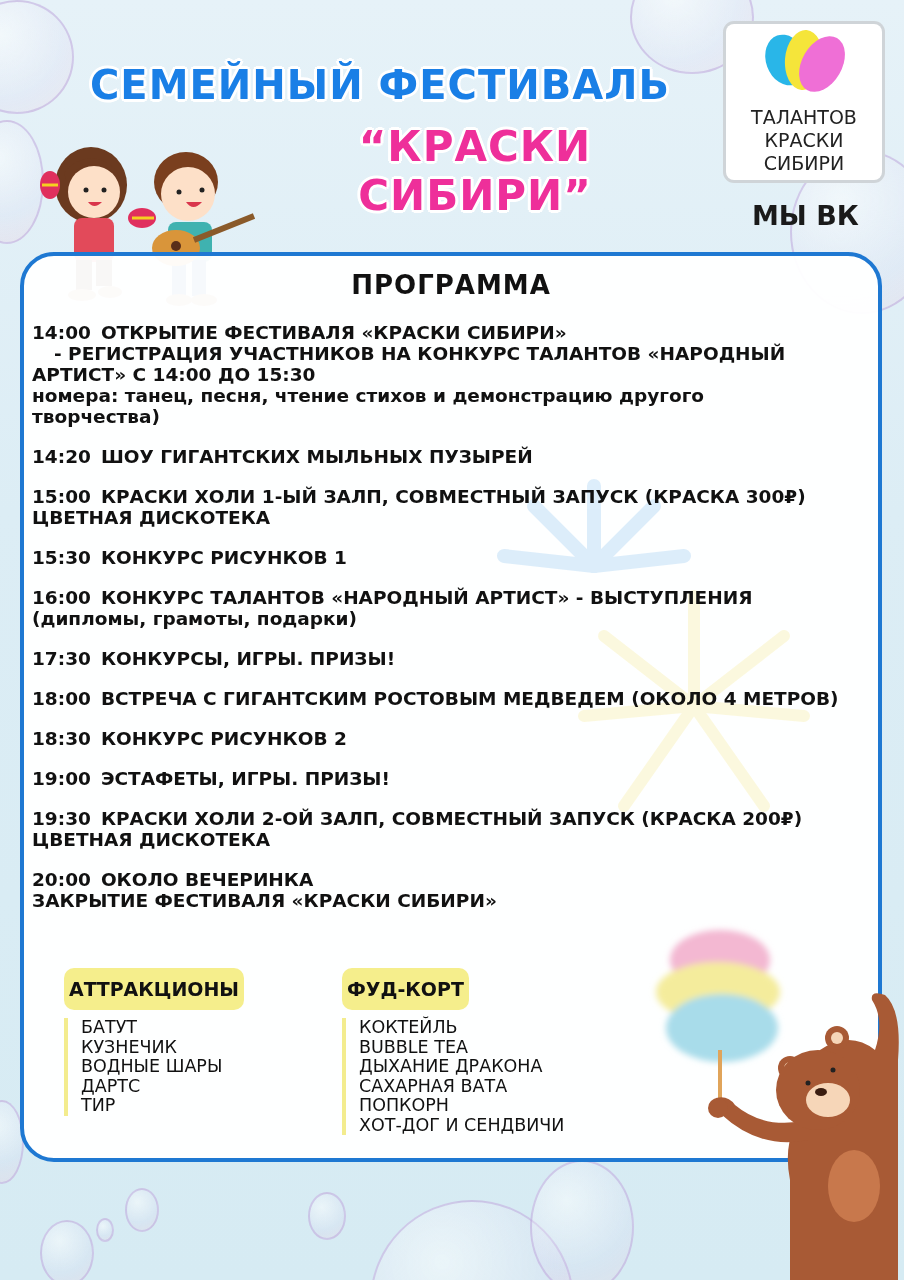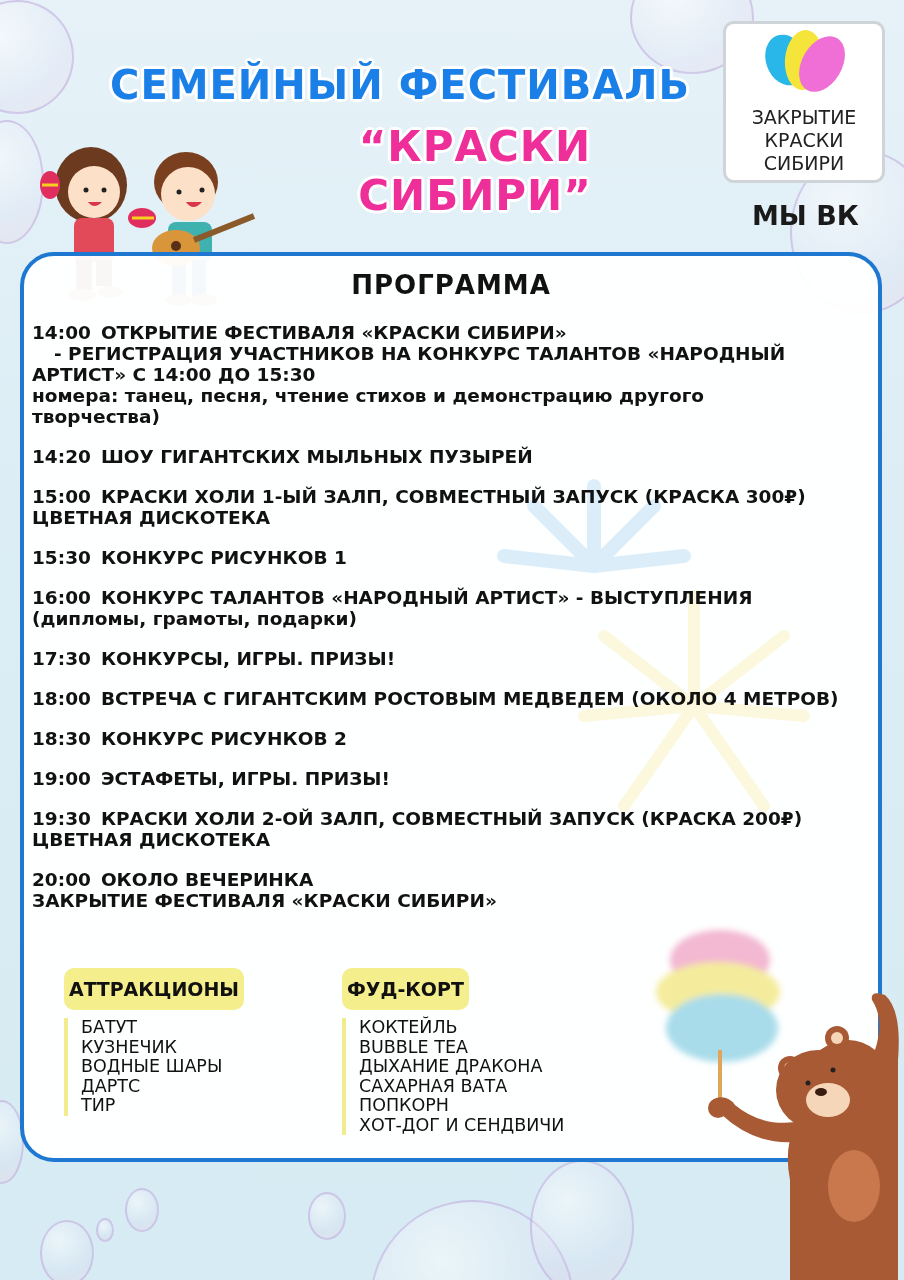--- a/index.html
+++ b/index.html
@@ -7,21 +7,21 @@
     width: 904px; height: 1280px; overflow: hidden; position: relative;
     background: linear-gradient(180deg, #e6f2f8 0%, #dcedf5 40%, #d6ebf3 100%);
     font-family: "DejaVu Sans", sans-serif;
   }
   .bubble {
     position: absolute; border-radius: 50%;
     border: 2px solid rgba(190,170,220,0.55);
     background: radial-gradient(circle at 35% 30%, rgba(255,255,255,0.5), rgba(220,200,240,0.12) 60%, rgba(255,180,200,0.18));
   }
   .title1 {
-    position: absolute; left: 90px; top: 62px; width: 620px; text-align: center;
+    position: absolute; left: 90px; top: 62px; width: 620px; text-align: left;
     font-family: "DejaVu Sans", sans-serif; font-weight: bold; font-size: 40px;
     color: #1a7fe6; letter-spacing: 1px;
     text-shadow: 3px 0 0 #fff, -3px 0 0 #fff, 0 3px 0 #fff, 0 -3px 0 #fff,
                  2px 2px 0 #fff, -2px -2px 0 #fff, 2px -2px 0 #fff, -2px 2px 0 #fff;
   }
   .title2 {
     position: absolute; left: 240px; top: 122px; width: 470px; text-align: center;
     font-family: "DejaVu Sans", sans-serif; font-weight: bold; font-size: 42px;
     color: #ee2f9a; letter-spacing: 1px;
     text-shadow: 3px 0 0 #fff, -3px 0 0 #fff, 0 3px 0 #fff, 0 -3px 0 #fff,
@@ -96,21 +96,21 @@
 <div class="title1">СЕМЕЙНЫЙ ФЕСТИВАЛЬ</div>
 <div class="title2">“КРАСКИ СИБИРИ”</div>
 
 <div class="logo-box">
   <svg class="logo-hearts" viewBox="0 0 90 80">
     <ellipse cx="26" cy="30" rx="20" ry="26" transform="rotate(-20 26 30)" fill="#29b6e8"></ellipse>
     <ellipse cx="44" cy="30" rx="19" ry="30" transform="rotate(5 44 30)" fill="#f5e53a"></ellipse>
     <ellipse cx="62" cy="34" rx="20" ry="30" transform="rotate(30 62 34)" fill="#ef6fd6"></ellipse>
   </svg>
   <div class="logo-text">
-    <div>ЗАКРЫТИЕ</div>
+    <div>ТАЛАНТОВ</div>
     <div>КРАСКИ</div>
     <div>СИБИРИ</div>
   </div>
 </div>
 <div class="vk">МЫ ВК</div>
 
 <svg class="kids" viewBox="0 0 230 175">
 
   <ellipse cx="55" cy="45" rx="36" ry="38" fill="#6b3a1f"></ellipse>
   <circle cx="58" cy="52" r="26" fill="#fde0c8"></circle>

